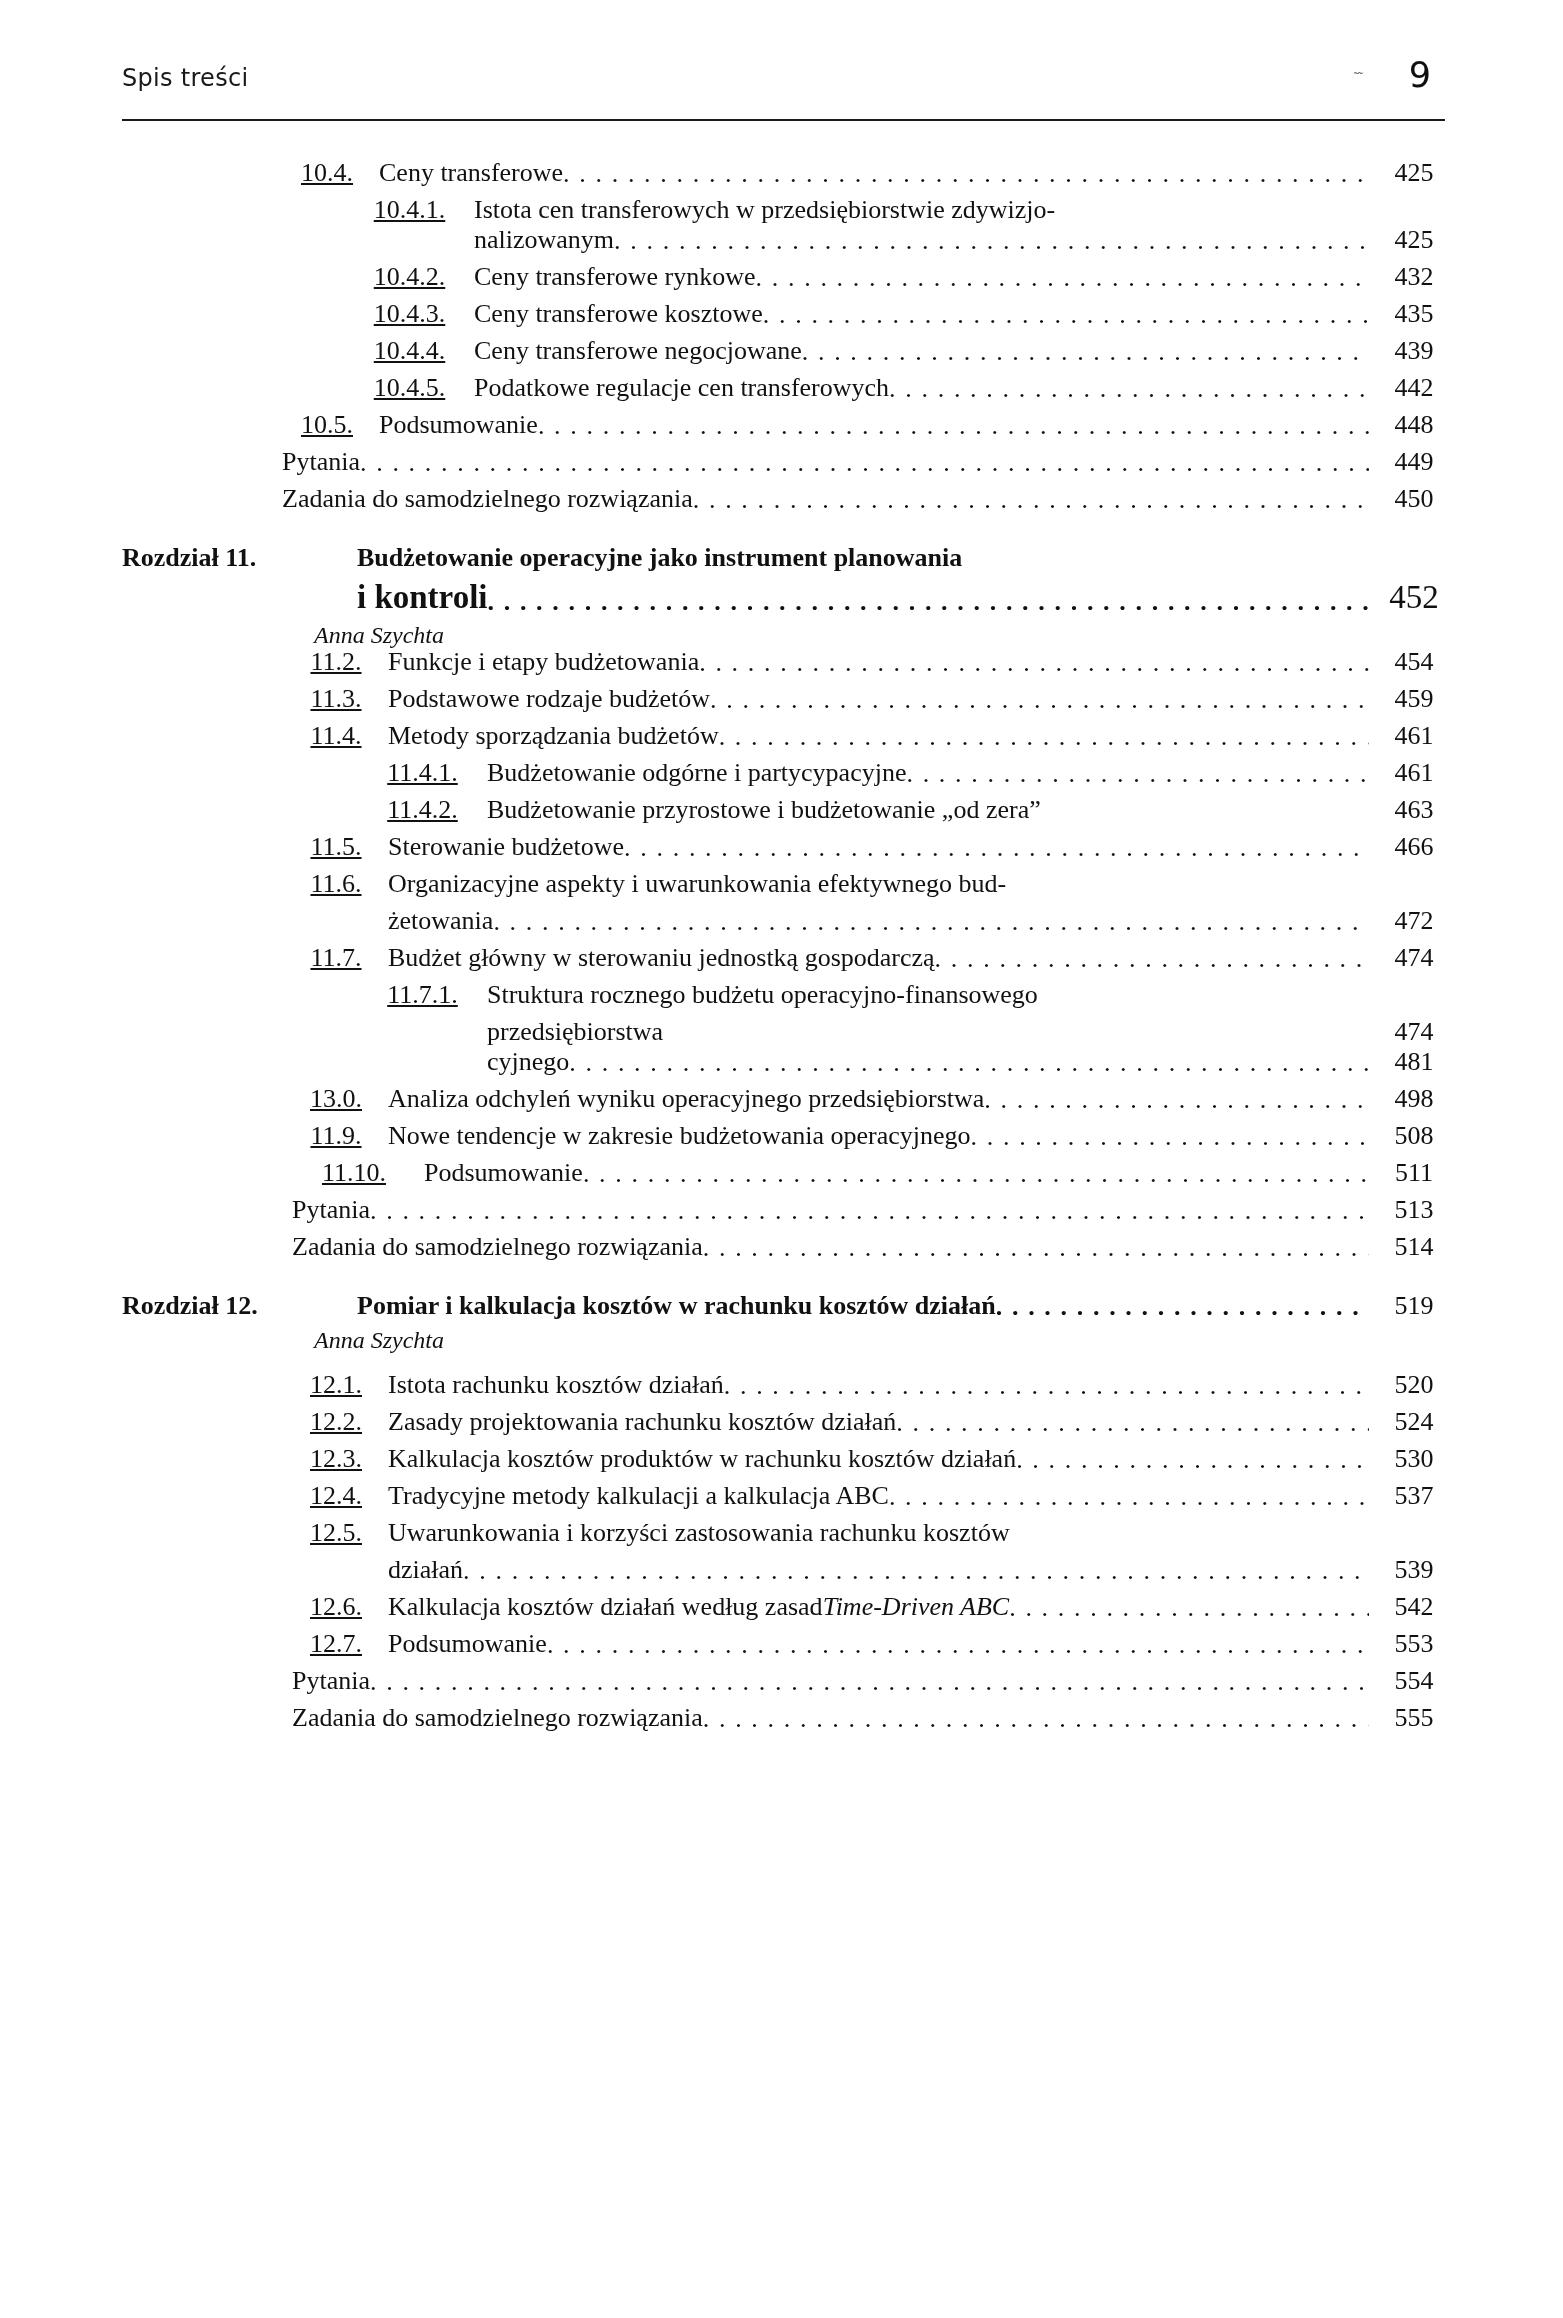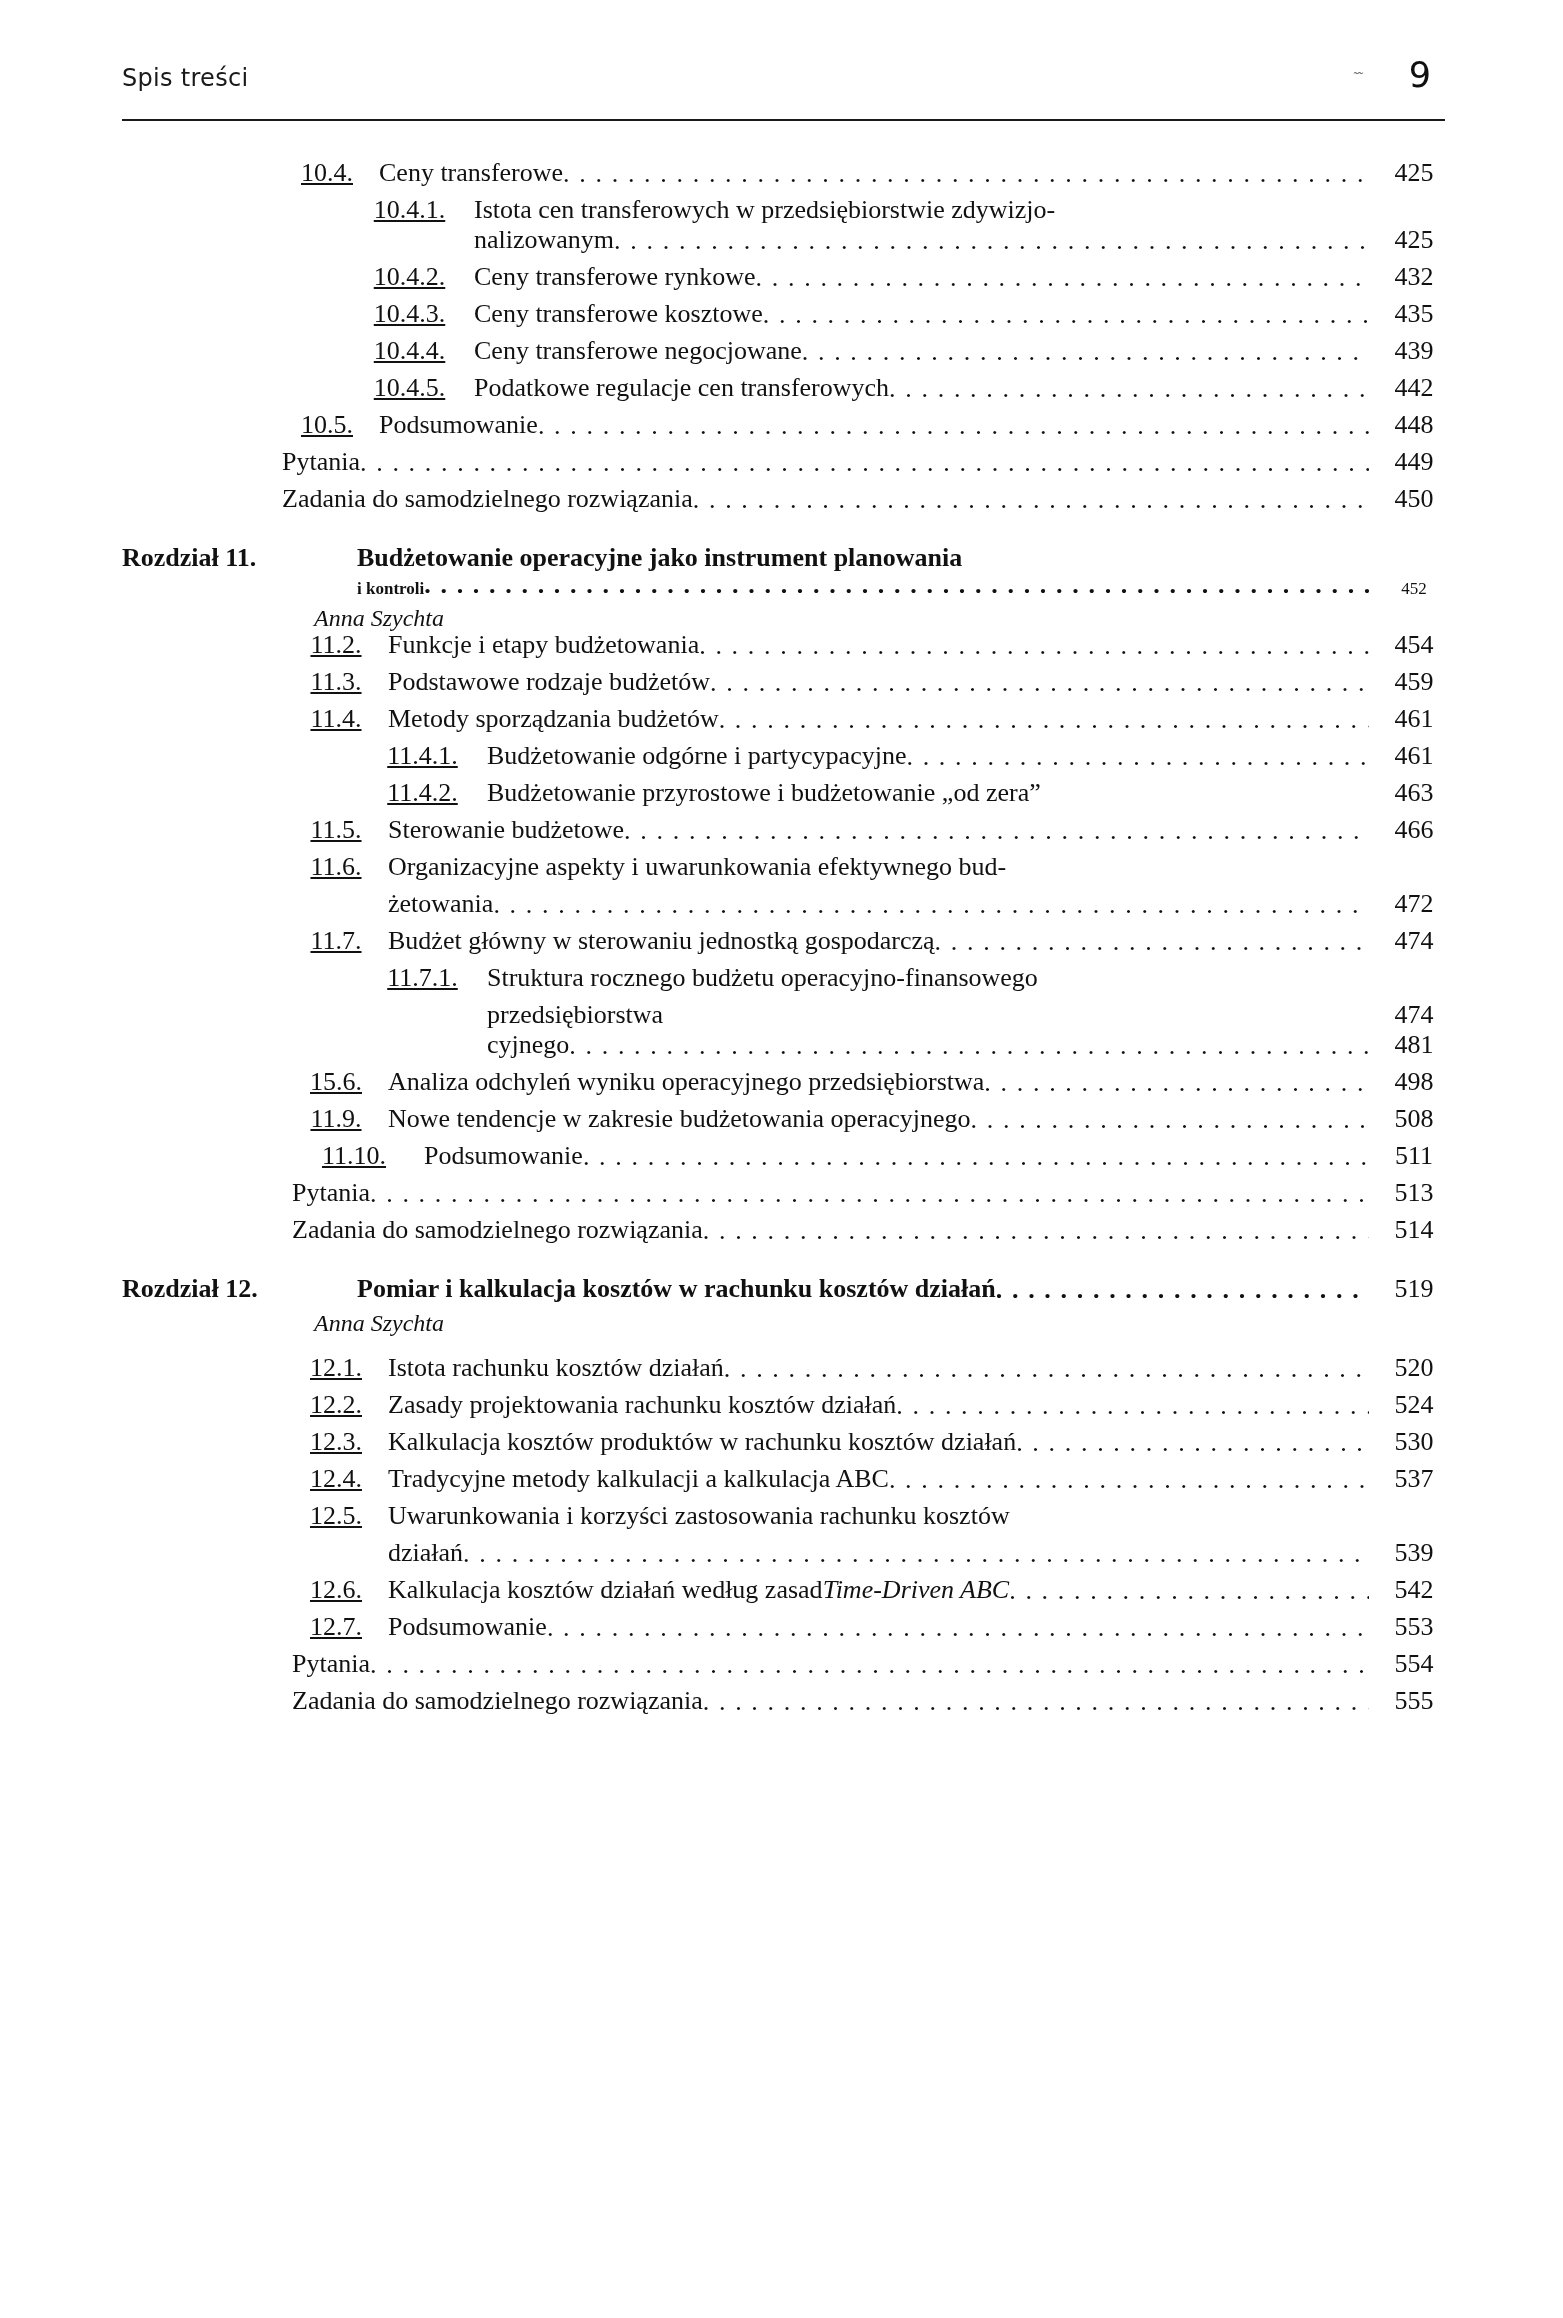--- a/index.html
+++ b/index.html
@@ -159,21 +159,21 @@
   .chap-title {
     flex: 0 1 auto;
     white-space: nowrap;
     margin-left: 43px;
   }
   .chap-cont {
     padding-left: 192px;
     display: flex;
     align-items: flex-end;
     font-weight: bold;
-    font-size: 17px;
+    font-size: 33px;
     margin-top: 6.4px;
   }
   .author {
     padding-left: 192px;
     font-style: italic;
     font-size: 24px;
     margin-top: 6px;
   }
 
   .italic { font-style: italic; }
@@ -366,21 +366,21 @@
 
     <div class="row lvl-sub2 tight">
       <span class="num num-w2"></span>
       <span class="gap"></span>
       <span class="txt">cyjnego</span>
       <span class="leader"></span>
       <span class="pg">481</span>
     </div>
 
     <div class="row lvl-sec2">
-      <span class="num num-w1">15.6.</span>
+      <span class="num num-w1">13.0.</span>
       <span class="gap"></span>
       <span class="txt">Analiza odchyleń wyniku operacyjnego przedsiębiorstwa</span>
       <span class="leader"></span>
       <span class="pg">498</span>
     </div>
 
     <div class="row lvl-sec2">
       <span class="num num-w1">11.9.</span>
       <span class="gap"></span>
       <span class="txt">Nowe tendencje w zakresie budżetowania operacyjnego</span>

